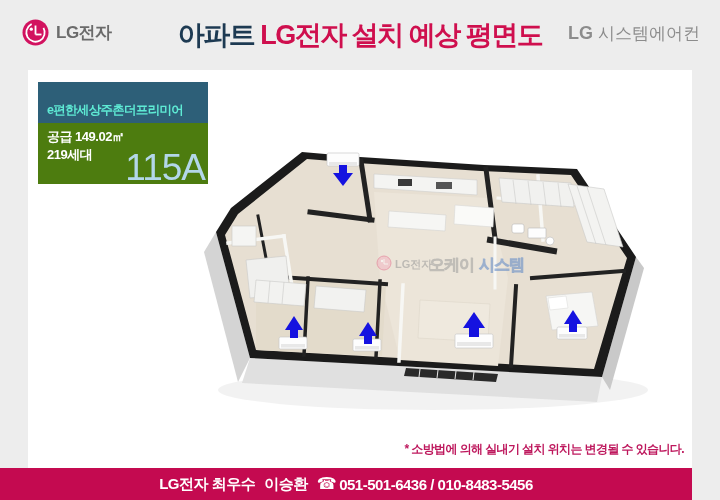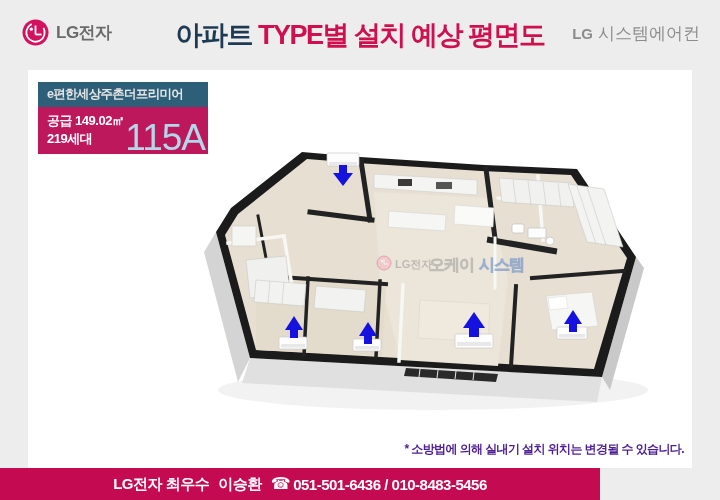--- a/index.html
+++ b/index.html
@@ -11,40 +11,40 @@
   }
   
   .hdr { position:absolute; top:0; left:0; width:720px; height:70px; }
   .lg-logo-wrap { position:absolute; left:22px; top:19px; display:flex; align-items:center; gap:7px; }
   .lg-logo-text { font-size:17px; font-weight:bold; color:#6b6b6b; letter-spacing:-0.5px; }
   .title { position:absolute; left:0; right:0; top:17px; text-align:center;
            font-size:27px; font-weight:bold; letter-spacing:-1.5px; }
   .title .t-navy { color:#1d3a52;margin-top:19px; }
   .title .t-red  { color:#cf0f4e; }
   .brand-right { position:absolute; right:20px; top:22px; display:flex; align-items:baseline; gap:5px; white-space:nowrap; }
-  .br-lg { font-size:15px; font-weight:bold; color:#8c8c8c; }
+  .br-lg { font-size:18px; font-weight:bold; color:#8c8c8c; }
   .br-whisen { font-size:19px; font-weight:bold; font-style:italic; color:#4a4a4a; letter-spacing:-0.5px; }
   .br-prod { font-size:17px; color:#8c8c8c; }
   
   .panel { position:absolute; left:28px; top:70px; width:664px; height:398px; background:#ffffff; }
   
   .infobox { position:absolute; left:10px; top:12px; width:170px; }
-  .info-head { background:#2d5f78; color:#e5e5e5; font-size:12.5px; font-weight:bold;
-               padding:4px 0 4px 9px; letter-spacing:-0.7px; }
-  .info-body { position:relative; background:#be185d; color:#fff; padding:5px 0 6px 9px; }
+  .info-head { background:#2d5f78; color:#5eead4; font-size:12.5px; font-weight:bold;
+               padding:20px 0 4px 9px; letter-spacing:-0.7px; }
+  .info-body { position:relative; background:#4d7c0f; color:#fff; padding:5px 0 20px 9px; }
   .info-line { font-size:13px; font-weight:bold; line-height:18px; letter-spacing:-0.5px; }
   .type-code { position:absolute; right:3px; bottom:-2px; font-size:37px; color:#b3d7e9;
                letter-spacing:-1px; line-height:1; }
   
   .plan { position:absolute; left:170px; top:58px; width:480px; height:300px; }
   
   .disclaimer { position:absolute; right:8px; bottom:10px; font-size:12px; font-weight:bold;
-                color:#4c1d95; letter-spacing:-0.6px;text-align:right; }
-  
-  .footer { position:absolute; left:0; top:468px; width:600px; height:32px; background:#c40a50;
+                color:#be185d; letter-spacing:-0.6px;text-align:right; }
+  
+  .footer { position:absolute; left:0; top:468px; width:692px; height:32px; background:#c40a50;
             display:flex; align-items:center; justify-content:center; gap:9px;
             color:#fff; font-weight:bold; font-size:15px; letter-spacing:-0.5px; white-space:nowrap; }
   .phone-group { display:flex; align-items:center; gap:3px; }
   .phone-icon { font-size:16px; line-height:1; }
 </style>
 </head>
 <body>
 
 <div class="hdr">
   <div class="lg-logo-wrap">
@@ -52,21 +52,21 @@
       <circle cx="13.5" cy="13.5" r="13" fill="#d2125f"></circle>
       <circle cx="13.5" cy="13.5" r="9.2" fill="none" stroke="#ffffff" stroke-width="1.8" stroke-dasharray="44 14" transform="rotate(-30 13.5 13.5)"></circle>
       <line x1="13.5" y1="6.5" x2="13.5" y2="15.5" stroke="#ffffff" stroke-width="1.8"></line>
       <line x1="13.5" y1="15.5" x2="19.5" y2="15.5" stroke="#ffffff" stroke-width="1.8"></line>
       <circle cx="9.3" cy="10.2" r="1.6" fill="#ffffff"></circle>
     </svg>
     <span class="lg-logo-text">LG전자</span>
   </div>
 
   <div class="title">
-    <span class="t-navy">아파트 </span><span class="t-red">TYPE별 설치 예상 평면도</span>
+    <span class="t-navy">아파트 </span><span class="t-red">LG전자 설치 예상 평면도</span>
   </div>
 
   <div class="brand-right">
     <span class="br-lg">LG</span>
     <span class="br-prod">시스템에어컨</span>
   </div>
 </div>
 
 <div class="panel">
 

